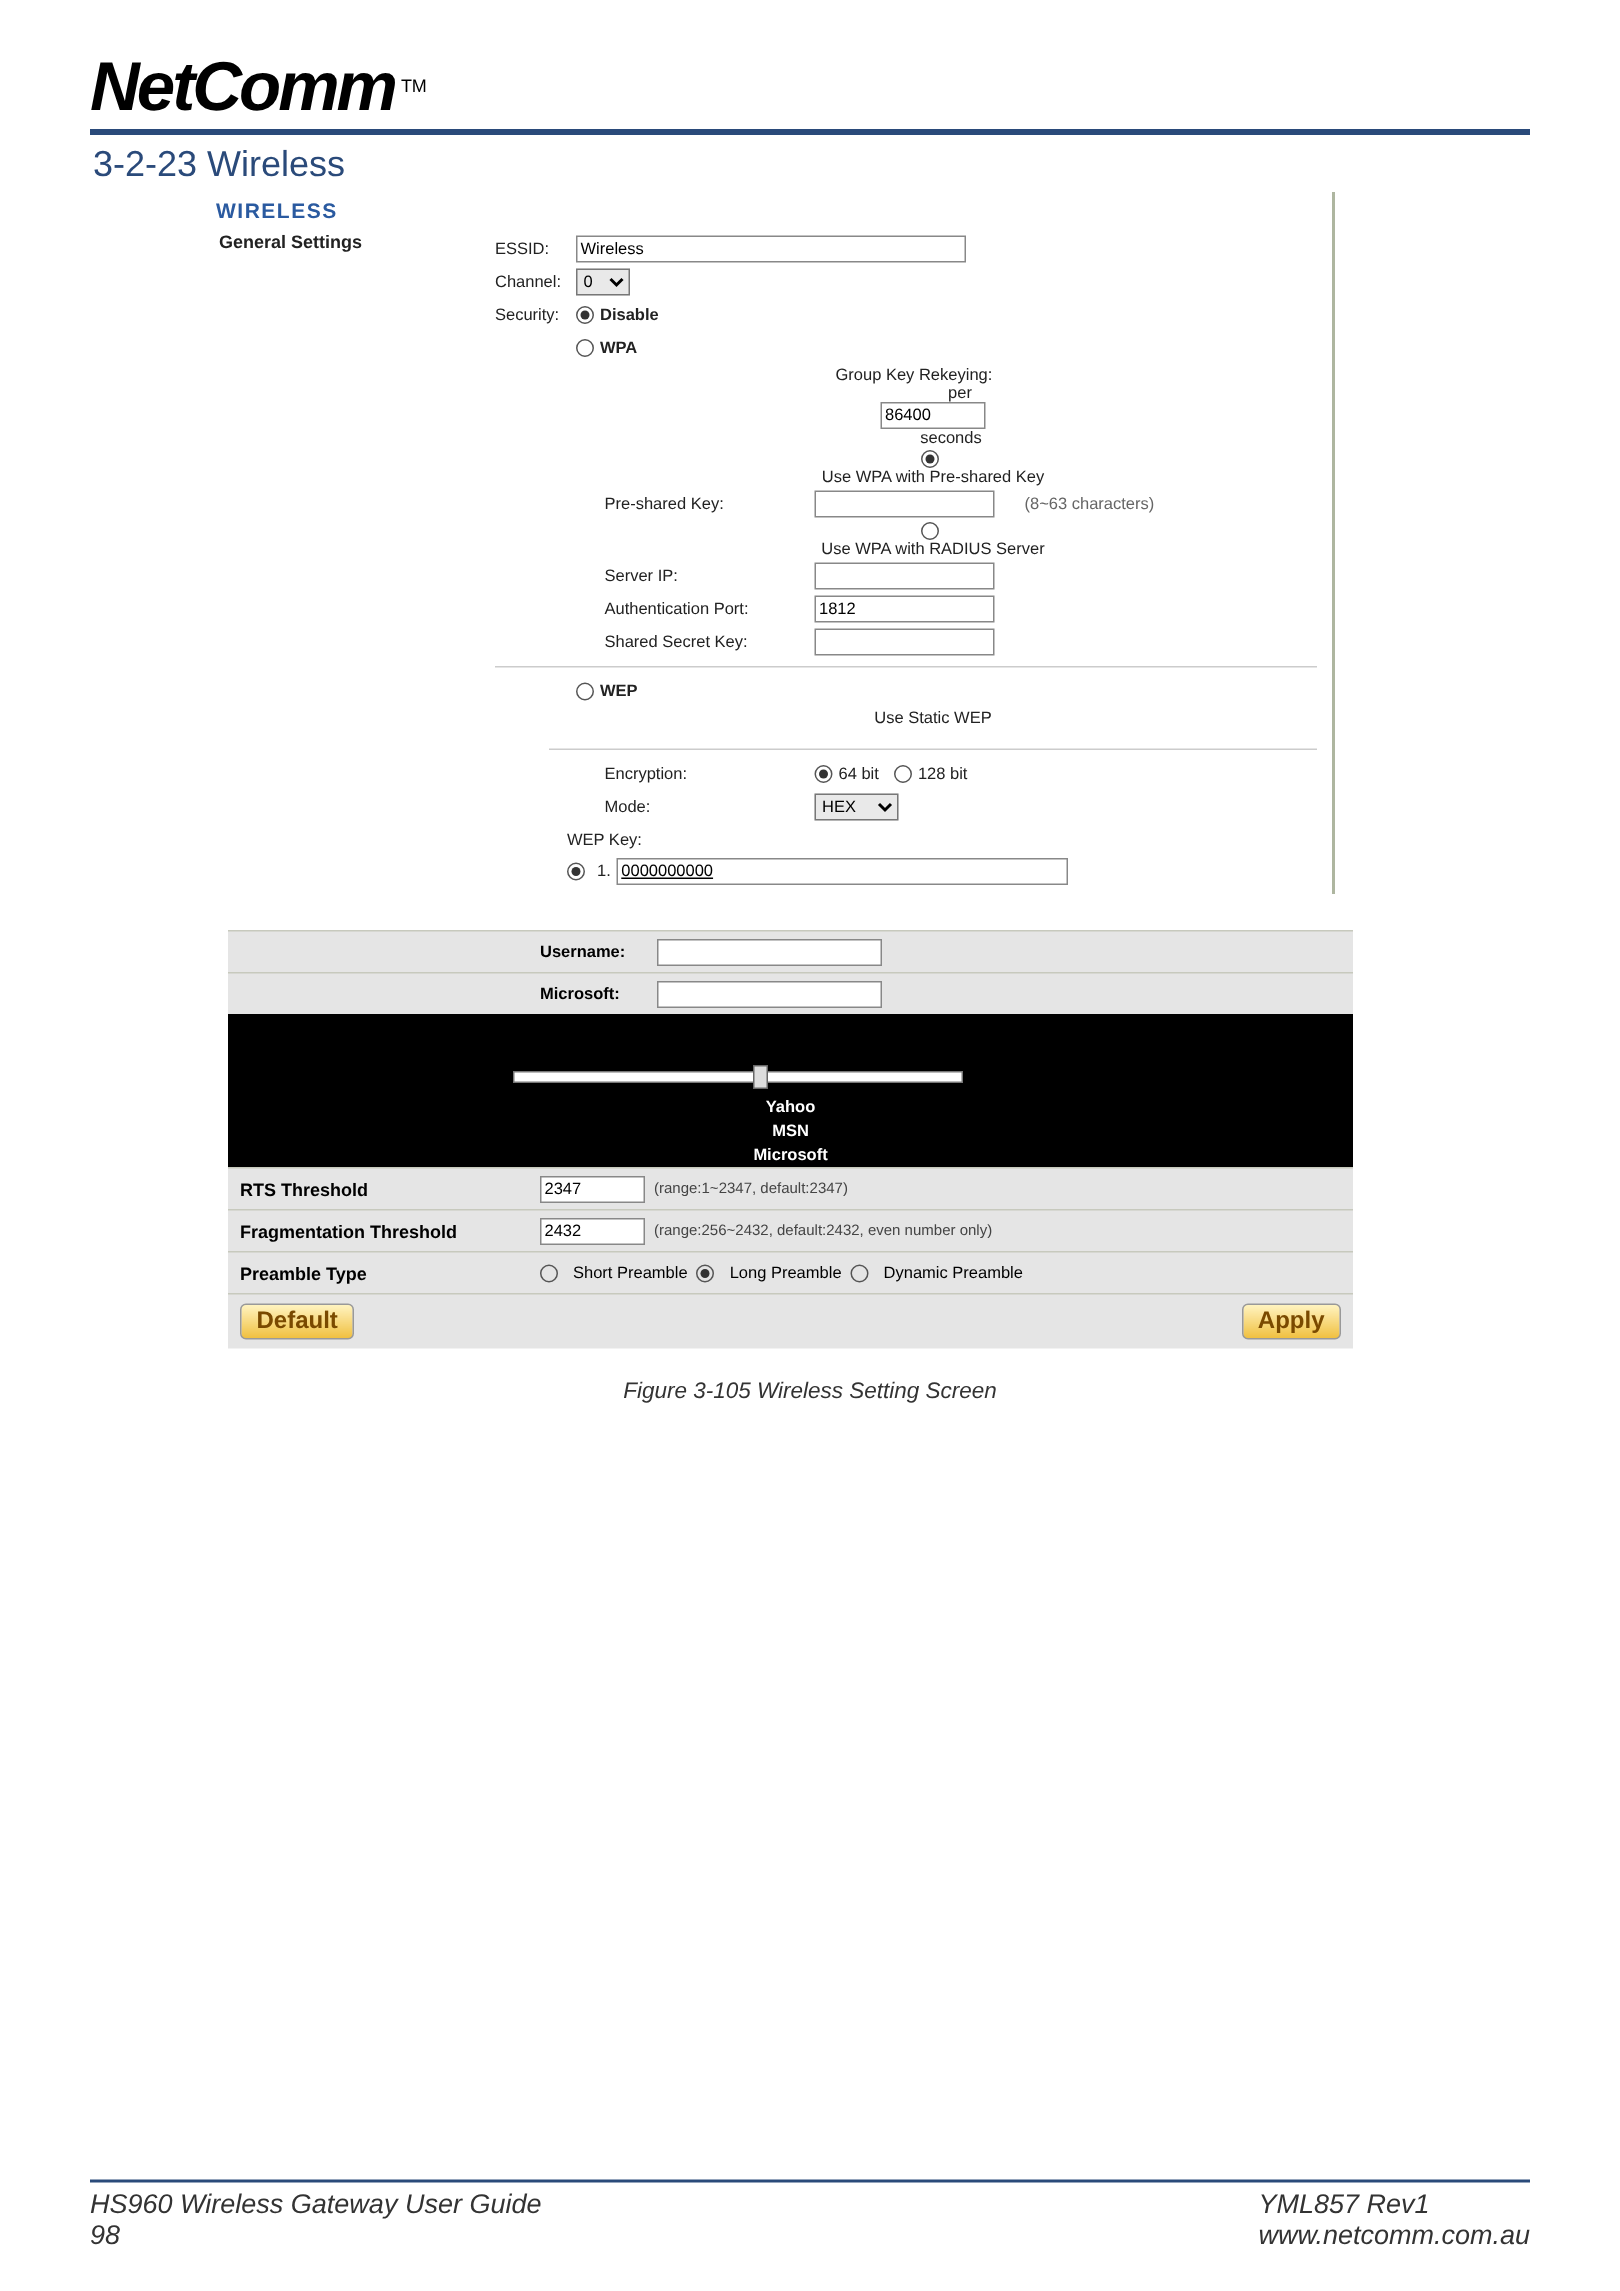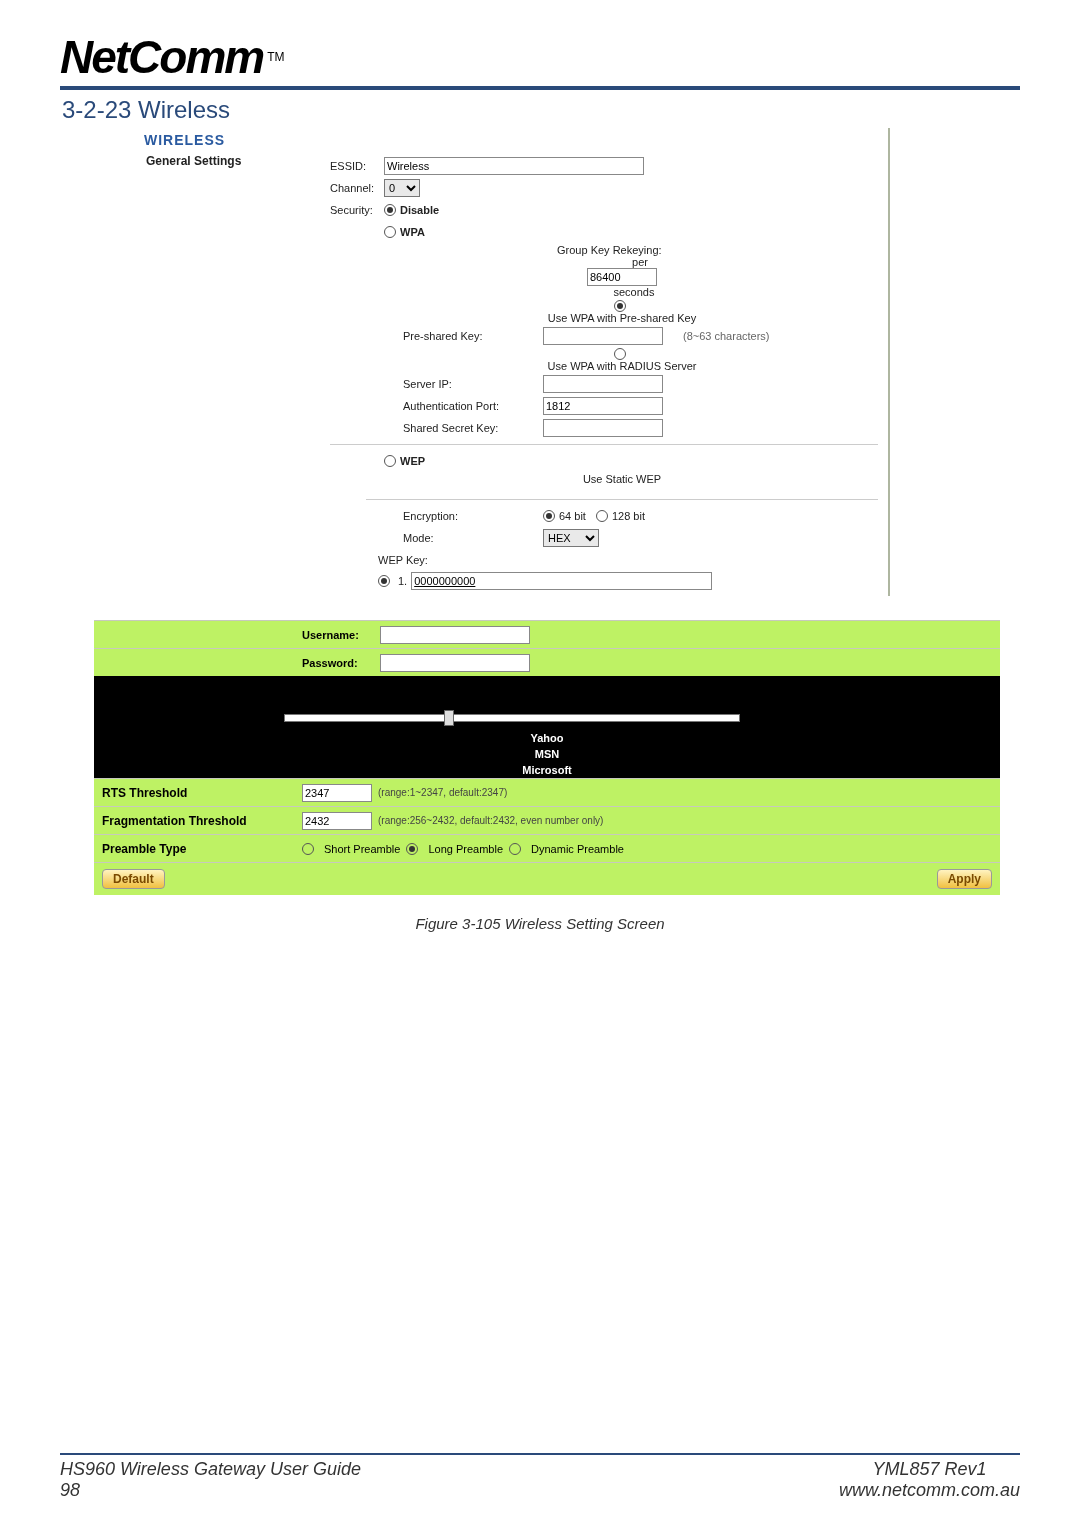--- a/index.html
+++ b/index.html
@@ -27,32 +27,32 @@
   .indent1 { margin-left: 36px; flex-direction: column; }
   .indent2 { margin-left: 48px; }
   .txt { font-size: 11px; }
   input.ibox { height: 18px; border: 1px solid #888; background: #fff; font-size: 11px; padding: 0 2px; }
   select.sbox { height: 18px; border: 1px solid #777; background: #e9e9e9; font-size: 11px; }
   .radio { width: 12px; height: 12px; border: 1px solid #555; border-radius: 50%; display: inline-block; margin-right: 4px; position: relative; vertical-align: middle; }
   .radio.sel::after { content: ""; position: absolute; width: 6px; height: 6px; border-radius: 50%; background: #333; left: 2px; top: 2px; }
   .sep { height: 1px; background: #ccc; margin: 6px 0; }
 
   
-  .shot2 { margin: 24px 0 0 34px; width: 906px; background: #bef264; font-size: 12px; }
+  .shot2 { margin: 24px 0 0 92px; width: 750px; background: #e5e5e5; font-size: 12px; }
   .shot2 .row { display: flex; align-items: center; border-top: 1px solid #c7c9bd; min-height: 28px; }
   .shot2 .row .c1 { width: 200px; font-weight: bold; padding: 4px 8px; }
   .shot2 .row .c2 { flex: 1; padding: 4px 8px; display: flex; align-items: center; gap: 6px; }
   .blackbar { background: #000; height: 30px; }
   .sliderbar { background: #000; height: 24px; position: relative; }
   .slider-track { position: absolute; left: 190px; right: 260px; top: 8px; height: 8px; background: #fff; border: 1px solid #777; }
   .slider-thumb { position: absolute; left: 350px; top: 4px; width: 10px; height: 16px; background: #ddd; border: 1px solid #666; }
   .linkbar { background: #000; color: #fff; text-align: center; font-size: 11px; padding: 2px 0; }
   .linkbar b { font-weight: bold; }
   .hint { font-size: 10px; color: #444; }
-  .btn { display: inline-block; padding: 2px 10px; font-size: 12px; font-weight: bold; border: 1px solid #999; border-radius: 4px; background: linear-gradient(#fff3c0, #f0c040); color: #7a4a00; }
+  .btn { display: inline-block; padding: 2px 10px; font-size: 16px; font-weight: bold; border: 1px solid #999; border-radius: 4px; background: linear-gradient(#fff3c0, #f0c040); color: #7a4a00; }
   .btnrow { display: flex; justify-content: space-between; padding: 6px 8px; border-top: 1px solid #c7c9bd; }
 
   .caption { text-align: center; font-style: italic; color: #333; font-size: 15px; margin-top: 20px; }
 
   
   .footer { position: absolute; left: 60px; right: 60px; bottom: 26px; border-top: 2px solid #2a4a7a; padding-top: 4px; display: flex; justify-content: space-between; font-style: italic; color: #333; font-size: 18px; }
   .footer .left div:last-child, .footer .right div:last-child { font-style: italic; }
 </style>
 </head>
 <body>
@@ -171,21 +171,21 @@
     <div class="row">
       <div class="c1"></div>
       <div class="c2">
         <b class="txt" style="width:72px">Username:</b>
         <input class="ibox" style="width: 150px;">
       </div>
     </div>
     <div class="row">
       <div class="c1"></div>
       <div class="c2">
-        <b class="txt" style="width:72px">Password:</b>
+        <b class="txt" style="width:72px">Microsoft:</b>
         <input class="ibox" style="width: 150px;">
       </div>
     </div>
 
     <div class="blackbar"></div>
     <div class="sliderbar">
       <div class="slider-track"></div>
       <div class="slider-thumb"></div>
     </div>
     <div class="linkbar"><b>Yahoo</b></div>
@@ -227,19 +227,19 @@
     </div>
   </div>
 
   <div class="caption">Figure 3-105 Wireless Setting Screen</div>
 
   <div class="footer">
     <div class="left">
       <div>HS960 Wireless Gateway User Guide</div>
       <div>98</div>
     </div>
-    <div class="right" style="text-align:center">
+    <div class="right" style="text-align:left">
       <div>YML857 Rev1</div>
       <div>www.netcomm.com.au</div>
     </div>
   </div>
 
 </div>
 
 </body></html>

